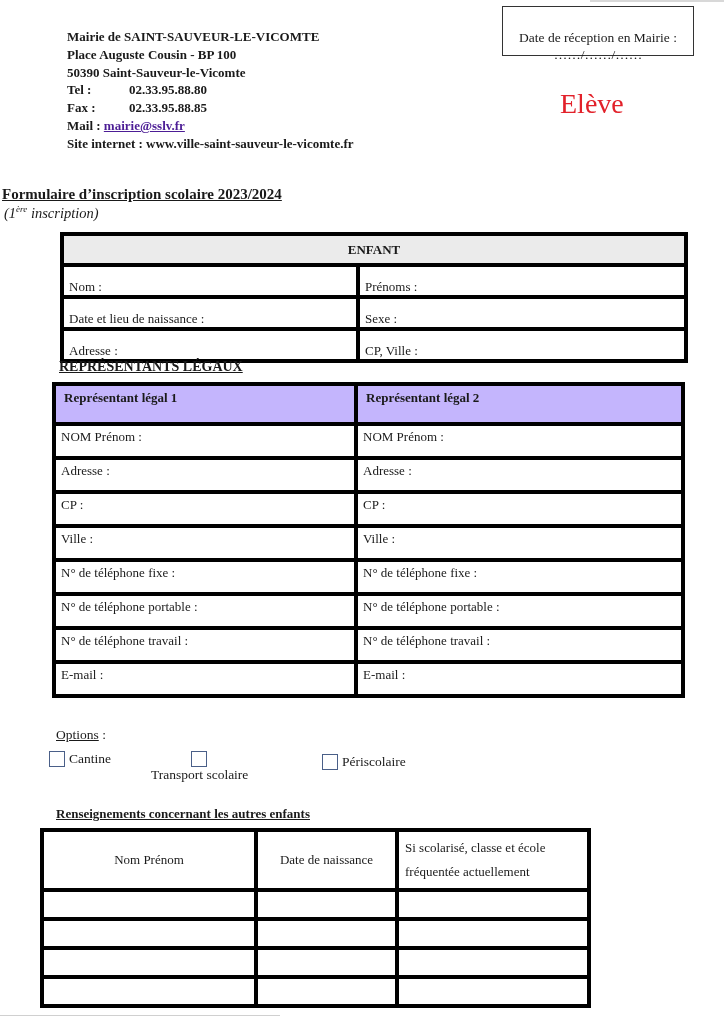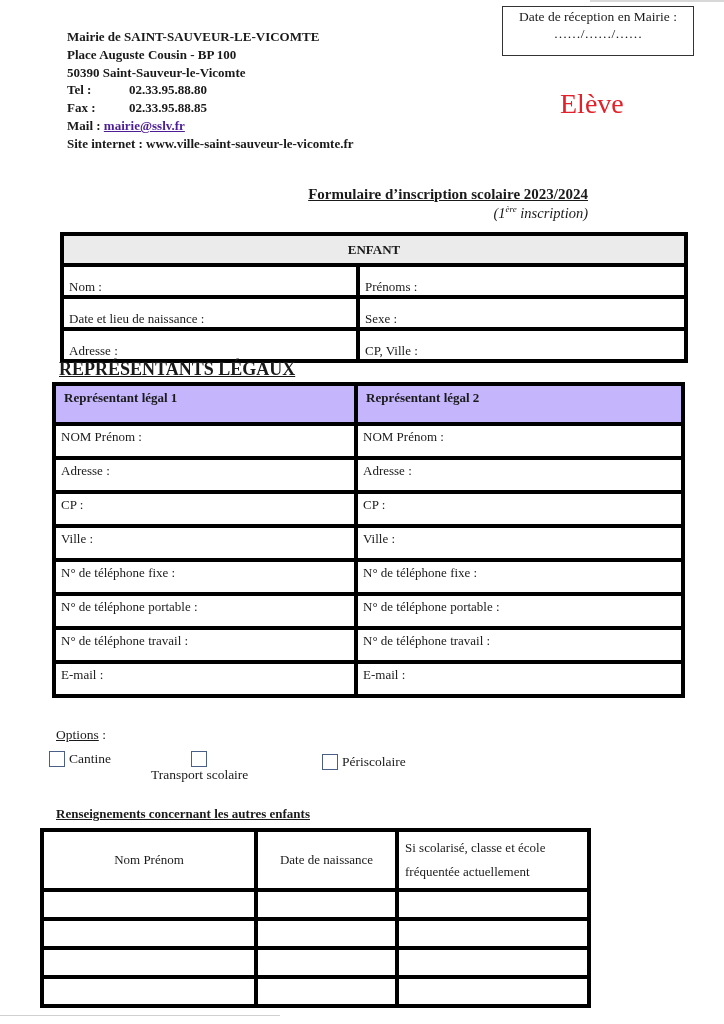--- a/index.html
+++ b/index.html
@@ -8,34 +8,34 @@
     font-family: "Liberation Serif", "DejaVu Serif", serif; color: #1a1a1a;
   }
   .abs { position: absolute; }
   .top-shadow { left: 590px; top: 0; width: 134px; height: 2px; background: #d8d8d8; }
   .mairie { left: 67px; top: 28px; font-weight: bold; font-size: 13px; line-height: 17.8px; }
   .mairie .row { white-space: nowrap; }
   .mairie .lbl { display: inline-block; width: 62px; }
   .mairie a { color: #4c1d95; text-decoration: underline; }
   .reception {
     left: 502px; top: 6px; width: 192px; height: 50px; border: 1px solid #333;
-    box-sizing: border-box; text-align: center; font-size: 13.5px; line-height: 17px; padding-top: 1px;
+    box-sizing: border-box; text-align: center; font-size: 13.5px; line-height: 17px; padding-top: 22px;
   }
   .eleve { left: 560px; top: 88px; font-size: 28px; color: #e2212a; }
-  .title { left: 16px; width: 572px; top: 186px; text-align: right; }
+  .title { left: 4px; width: 572px; top: 186px; text-align: left; }
   .title .main { font-weight: bold; font-size: 15px; text-decoration: underline; margin-left: -2px; }
   .title .sub { font-style: italic; font-size: 14.5px; margin-top: 1px; }
   .title .sub sup { font-size: 9px; }
   table { border-collapse: collapse; position: absolute; }
   td, th { border: 4px solid #000000; font-size: 13px; vertical-align: top; padding: 0; font-weight: normal; }
   .enfant { left: 60px; top: 232px; width: 628px; }
   .enfant th { background: #ebebeb; font-weight: bold; height: 27px; vertical-align: middle; font-size: 13px; }
   .enfant td { height: 24px; padding: 12px 0 0 5px; box-sizing: border-box; }
   .enfant td.c1 { width: 296px; }
-  .section-h { font-weight: bold; font-size: 18px; text-decoration: underline; }
+  .section-h { font-weight: bold; font-size: 14px; text-decoration: underline; }
   .rep-h { left: 59px; top: 359px; }
   .rep { left: 52px; top: 382px; width: 633px; }
   .rep th { background: #c4b5fd; font-weight: bold; text-align: left; padding: 4px 0 0 8px; height: 40px; box-sizing: border-box; font-size: 13px; }
   .rep td { height: 34px; padding: 3px 0 0 5px; box-sizing: border-box; }
   .rep td.c1, .rep th.c1 { width: 302px; }
   .opt { top: 751px; font-size: 13.5px; display: flex; align-items: center; }
   .box { width: 16px; height: 16px; border: 1px solid #4a5f88; box-sizing: border-box; margin-right: 4px; display: inline-block; }
   .ren-h { left: 56px; top: 806px; font-size: 13px; }
   .autres { left: 40px; top: 828px; width: 551px; }
   .autres th { text-align: center; vertical-align: middle; height: 52px; font-size: 13px; }

